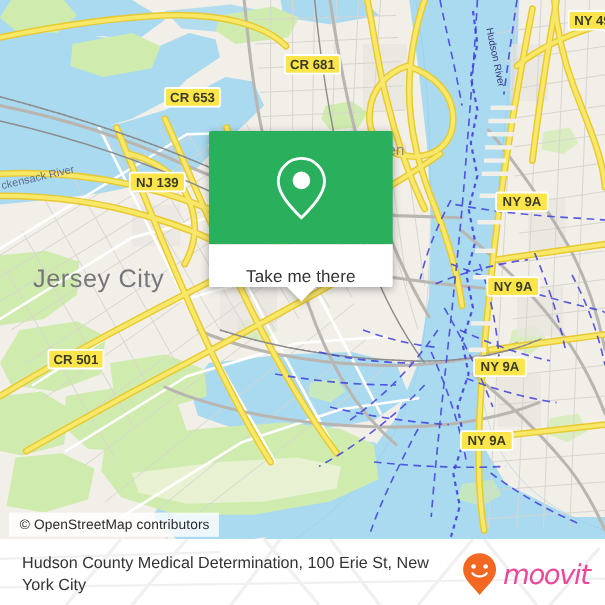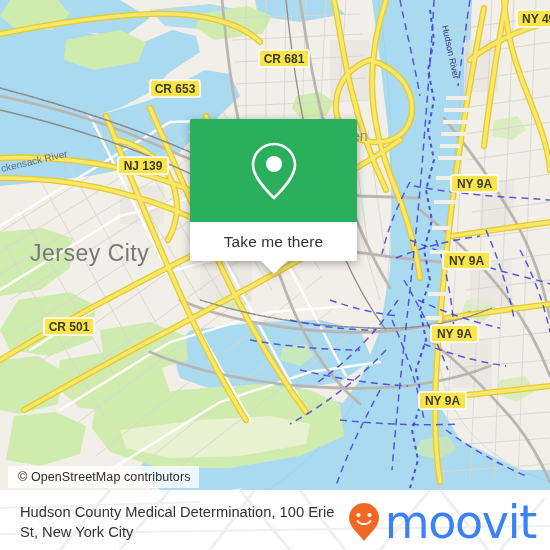--- a/index.html
+++ b/index.html
@@ -56,21 +56,21 @@
     display: flex;
     align-items: center;
     justify-content: center;
     border-radius: 2px 2px 0 0;
   }
   #popup-footer {
     position: relative;
     height: 39px;
     background: #ffffff;
     display: flex;
-    align-items: center;
+    align-items: flex-end;
     justify-content: center;
     border-radius: 0 0 2px 2px;
   }
   #popup-footer span {
     font-size: 15.5px;
     color: #333333;
     letter-spacing: 0.1px;
   }
   #popup-tail {
     position: absolute;
@@ -117,26 +117,27 @@
     max-width: 400px;
   }
   #moovit-logo {
     flex: 0 0 auto;
     display: flex;
     align-items: center;
     gap: 4px;
     padding-right: 4px;
   }
   #moovit-wordmark {
-    font-size: 46px;
+    font-size: 25px;
     letter-spacing: -1.3px;
-    color: #3b82f6;
+    color: #ec4899;
     font-weight: 400;
     line-height: 35px;
     font-family: "DejaVu Sans", sans-serif;
+    font-style: italic;
   }
 
   
   .shield-text {
     font-family: "Liberation Sans", sans-serif;
     font-size: 12px;
     font-weight: bold;
     fill: #3b3b26;
   }
   .city-label {

